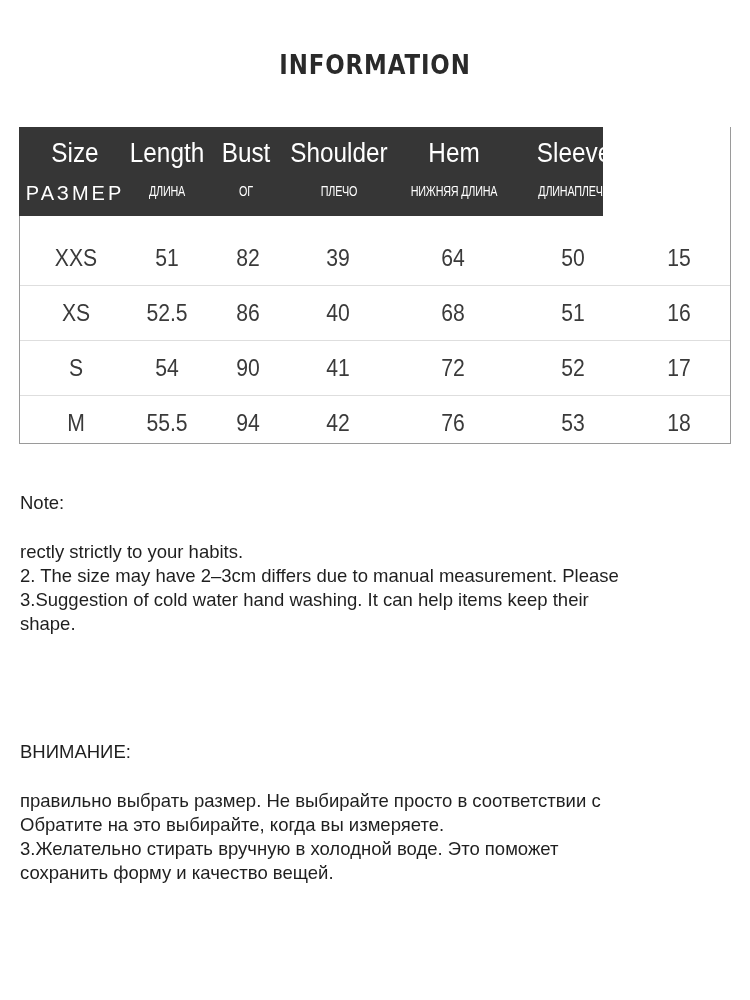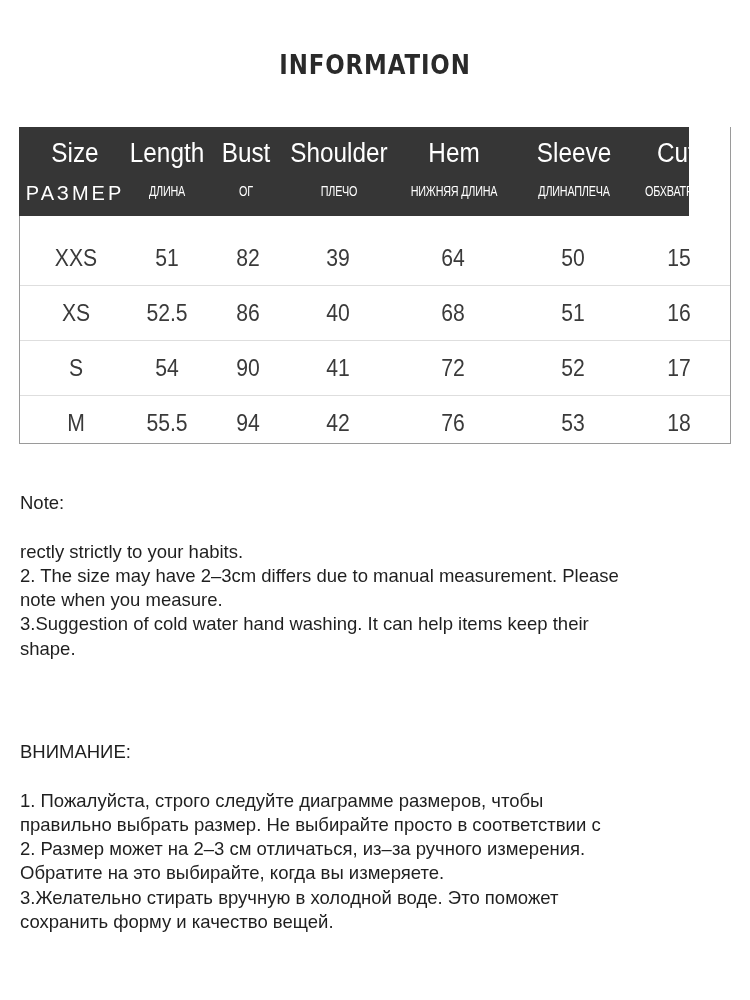--- a/index.html
+++ b/index.html
@@ -10,21 +10,21 @@
     .title {
       position: absolute; top: 50px; left: 0; width: 750px; text-align: center;
       font-family: "DejaVu Sans", sans-serif; font-weight: bold; font-size: 26px; letter-spacing: 1px; color: #2a2a2a;
       transform: scaleX(0.88);
     }
     .table {
       position: absolute; left: 19px; top: 127px; width: 712px; height: 317px;
       border: 1px solid #9a9a9a; border-top: none; box-sizing: border-box;
     }
     .thead {
-      position: absolute; left: -1px; top: 0; width: 670px; height: 89px; background: #363636;
+      position: absolute; left: -1px; top: 0; width: 584px; height: 89px; background: #363636;
     }
     .th { position: absolute; text-align: center; color: #fff; white-space: nowrap; }
     .th-en { top: 11px; font-family: "Liberation Sans", sans-serif; font-size: 27px; transform: scaleX(0.9); }
     .th-ru { top: 55px; font-size: 15px; transform: scaleX(0.72); letter-spacing: -0.3px; }
     .th-ru.size-ru { letter-spacing: 3px; transform: none; font-size: 20px; }
     .tbody { position: absolute; left: 0; top: 89px; width: 710px; }
     .row { position: absolute; left: 0; width: 710px; height: 54px; border-bottom: 1px solid #dedede; }
     .row.last { border-bottom: none; }
     .cell { position: absolute; top: 0; height: 54px; line-height: 54px; text-align: center; font-size: 23px; color: #3a3a3a; transform: scaleX(0.92); }
     .notes { position: absolute; left: 20px; width: 700px; font-size: 18.5px; line-height: 24.3px; color: #1f1f1f; }
@@ -92,27 +92,24 @@
       <div class="cell" style="left:629px;width:60px">18</div>
     </div>
   </div>
 </div>
 
 <div class="notes" style="top:491px">
   <p>Note:</p>
   <div class="gap"></div>
   <p>rectly strictly to your habits.</p>
   <p>2. The size may have 2–3cm differs due to manual measurement. Please</p>
-  <p>note when you measure.</p>
   <p>3.Suggestion of cold water hand washing. It can help items keep their</p>
   <p>shape.</p>
 </div>
 
 <div class="notes" style="top:740px">
   <p>ВНИМАНИЕ:</p>
   <div class="gap"></div>
-  <p>1. Пожалуйста, строго следуйте диаграмме размеров, чтобы</p>
   <p>правильно выбрать размер. Не выбирайте просто в соответствии с</p>
-  <p>2. Размер может на 2–3 см отличаться, из–за ручного измерения.</p>
   <p>Обратите на это выбирайте, когда вы измеряете.</p>
   <p>3.Желательно стирать вручную в холодной воде. Это поможет</p>
   <p>сохранить форму и качество вещей.</p>
 </div>
 
 </body></html>

